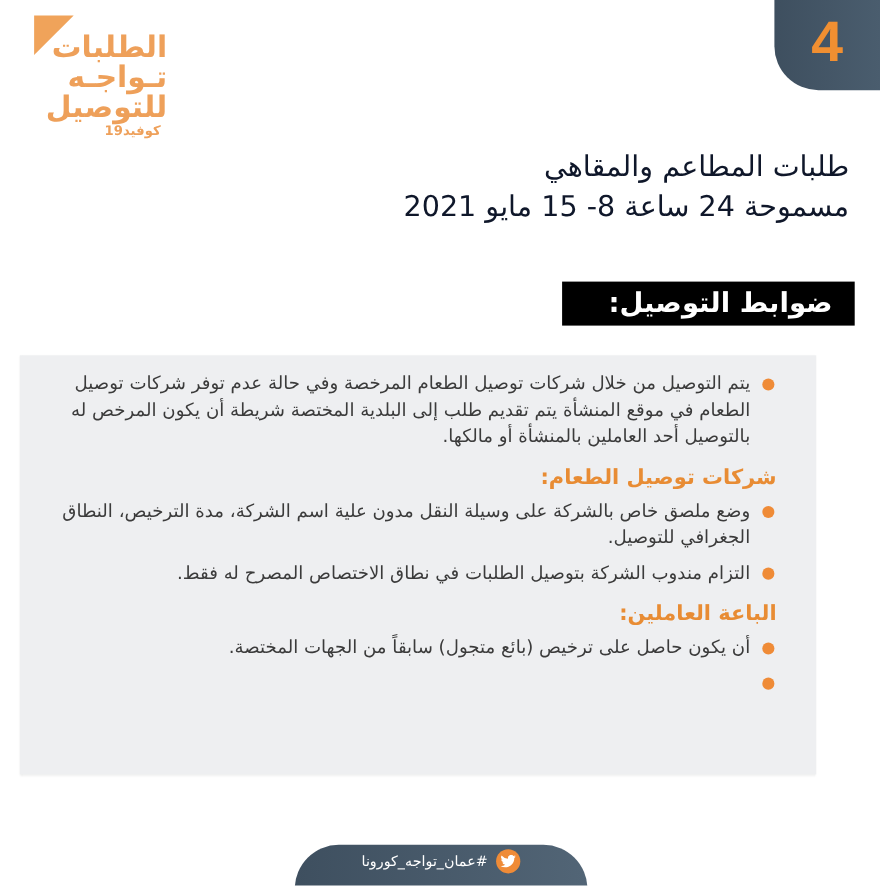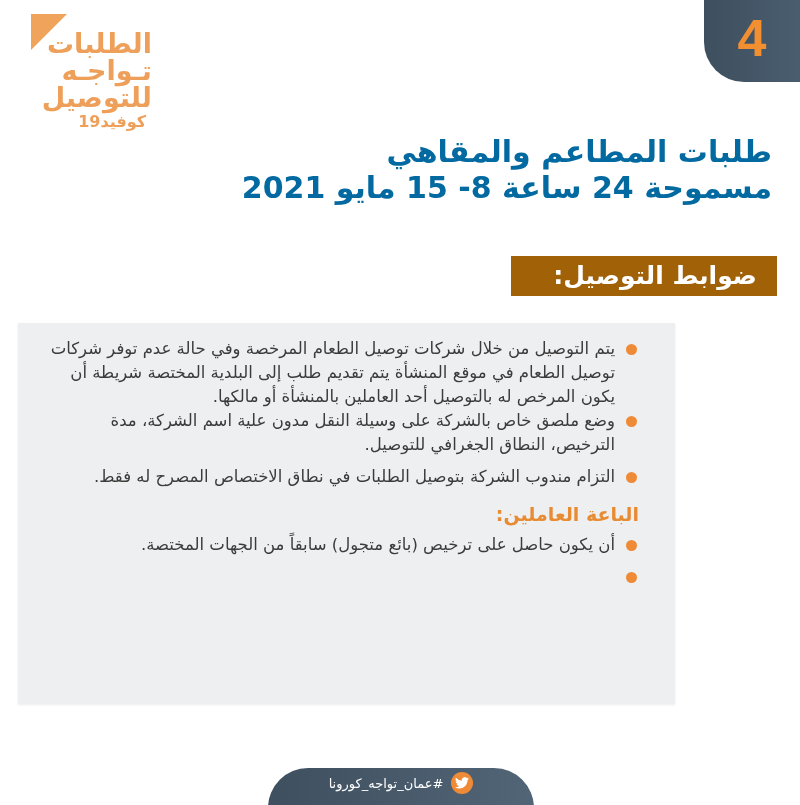--- a/index.html
+++ b/index.html
@@ -12,46 +12,46 @@
     position: absolute; left: 3px; top: 2px; width: 0; height: 0;
     border-top: 36px solid #f0a35a; border-right: 36px solid transparent;
   }
   .logo-line {
     position: absolute; right: 6px; color: #eea05a; font-weight: bold; direction: rtl;
     font-size: 27px; line-height: 28px; letter-spacing: 3px; white-space: nowrap;
   }
   .logo-l1 { top: 18px; }
   .logo-l2 { top: 45px; }
   .logo-l3 { top: 72px; }
-  .logo-sub { position: absolute; right: 12px; top: 100px; font-size: 16px; color: #eea05a; direction: rtl; font-weight: bold; }
+  .logo-sub { position: absolute; right: 12px; top: 100px; font-size: 12px; color: #eea05a; direction: rtl; font-weight: bold; }
 
   .num-tab {
     position: absolute; left: 704px; top: 0; width: 96px; height: 82px;
     background: linear-gradient(90deg, #3e4f5f 0%, #4a5d6e 100%);
     border-bottom-left-radius: 40px;
   }
   .num-tab span {
     position: absolute; left: 0; right: 0; top: 8px; text-align: center;
     color: #f18f31; font-size: 52px; font-weight: bold; font-family: "Liberation Sans", sans-serif;
   }
 
   .title {
     position: absolute; right: 28px; top: 134px; direction: rtl; text-align: right;
-    color: #0369a1; font-weight: bold; font-size: 30px; line-height: 36px;
+    color: #0f172a; font-weight: normal; font-size: 26px; line-height: 36px;
   }
 
   .section-banner {
     position: absolute; left: 511px; top: 256px; width: 266px; height: 40px;
-    background: #a16207; color: #ffffff; font-weight: bold; font-size: 25px;
+    background: #000000; color: #ffffff; font-weight: bold; font-size: 25px;
     direction: rtl; text-align: right; line-height: 40px; padding-right: 0; box-sizing: border-box;
   }
   .section-banner span { display: block; padding-right: 20px; }
 
   .content-box {
-    position: absolute; left: 18px; top: 323px; width: 657px; height: 381px;
+    position: absolute; left: 18px; top: 323px; width: 724px; height: 381px;
     background: #eeeff1; box-shadow: 0 1px 2px rgba(0,0,0,0.08);
   }
   .content {
     position: absolute; right: 36px; left: 30px; top: 14px; direction: rtl; text-align: right;
     color: #3b3b3b; font-size: 16.5px; line-height: 24px;
   }
   .item { position: relative; padding-right: 24px; margin-bottom: 8px; }
   .dot {
     position: absolute; right: 2px; top: 7px; width: 11px; height: 11px; border-radius: 50%;
     background: #ef8b37;
@@ -98,20 +98,21 @@
   <span>ضوابط التوصيل:</span>
 </div>
 
 <div class="content-box">
   <div class="content">
     <div class="item i1">
       <span class="dot"></span>
       <span>يتم التوصيل من خلال شركات توصيل الطعام المرخصة وفي حالة عدم توفر شركات توصيل الطعام في موقع المنشأة يتم تقديم طلب إلى البلدية المختصة  شريطة أن يكون المرخص له بالتوصيل أحد العاملين بالمنشأة أو مالكها.</span>
     </div>
 
+    <div class="sub-heading">شركات توصيل الطعام:</div>
     <div class="item">
       <span class="dot"></span>
       <span>وضع ملصق خاص بالشركة على وسيلة النقل مدون علية اسم الشركة، مدة الترخيص، النطاق الجغرافي  للتوصيل.</span>
     </div>
     <div class="item">
       <span class="dot"></span>
       <span>التزام مندوب الشركة بتوصيل الطلبات في نطاق الاختصاص المصرح له فقط.</span>
     </div>
 
     <div class="sub-heading">الباعة  العاملين:</div>

